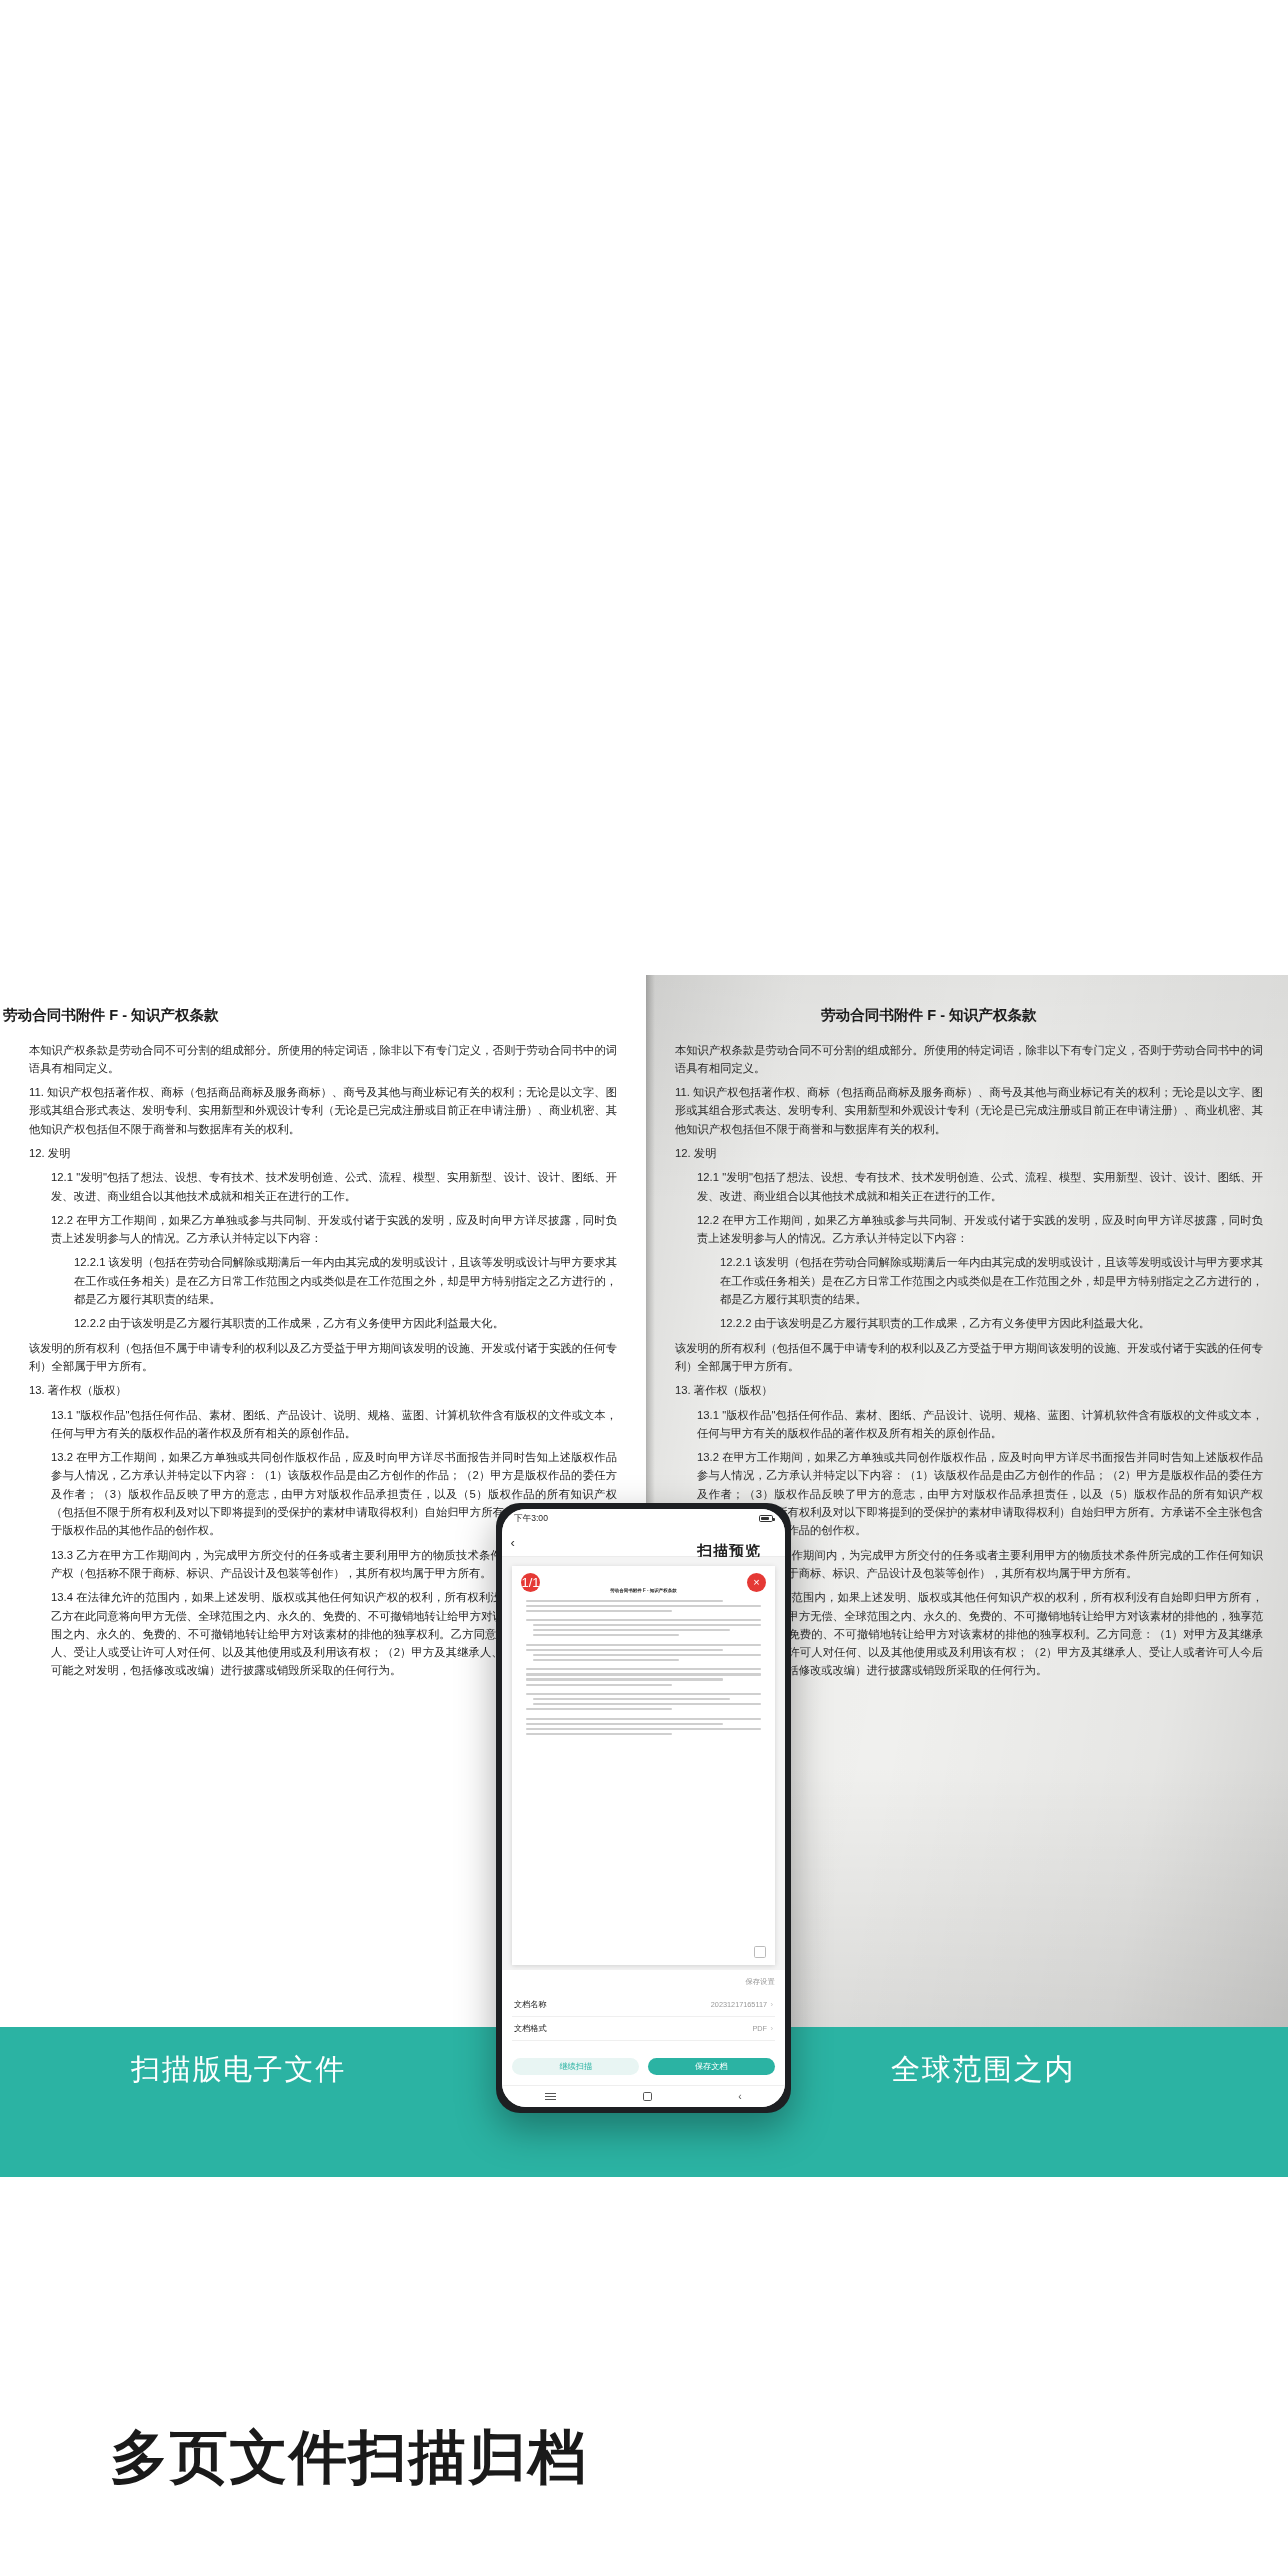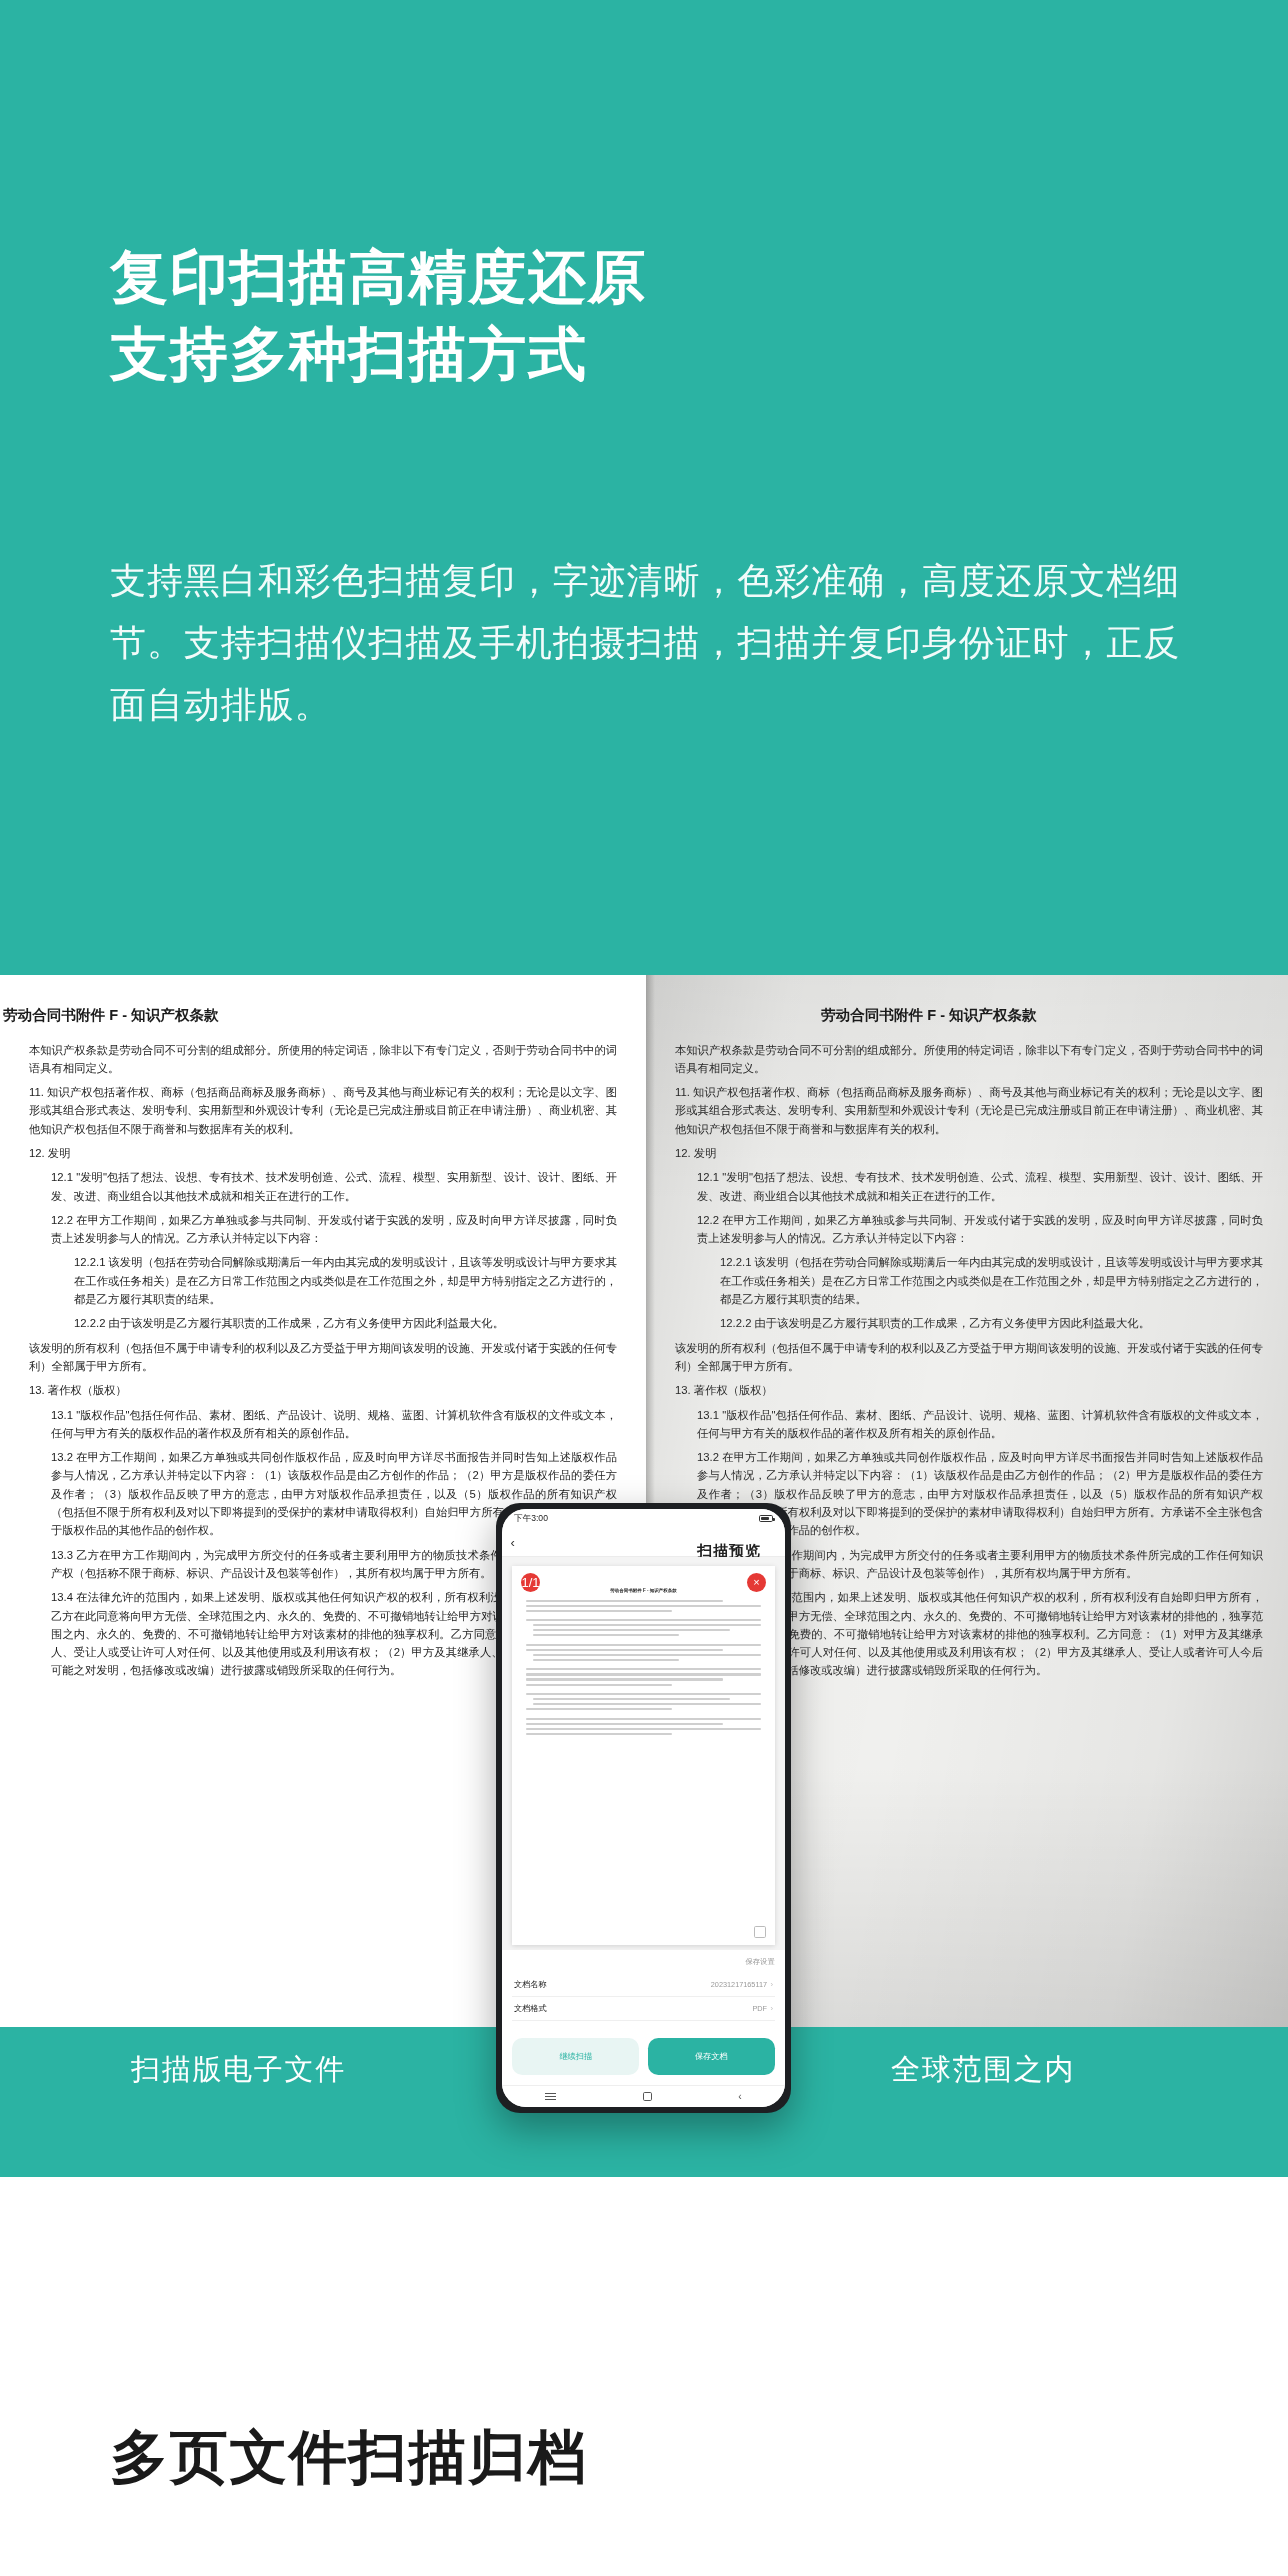--- a/index.html
+++ b/index.html
@@ -165,21 +165,21 @@
   .save-panel-title { font-size: 7.3px; color:#9a9a9a; margin-bottom: 5.2px; }
   .save-row {
     display:flex; align-items:center; justify-content:space-between;
     padding: 6px 1.7px; border-bottom: 0.9px solid #efefef; font-size: 8.2px; color:#222;
   }
   .save-row .val { color:#9a9a9a; font-size: 7.3px; display:flex; align-items:center; gap:3.4px;}
   .save-row .chev { color:#c0c0c0; font-size: 7.7px; }
 
   .btn-row { display:flex; gap:8.6px; padding: 8.6px 10.3px 10.3px 10.3px; background:#ffffff; }
   .btn {
-    flex:1; height: 37px; border-radius: 10.3px; font-size: 8.2px;
+    flex:1; height: 17px; border-radius: 10.3px; font-size: 8.2px;
     display:flex; align-items:center; justify-content:center; cursor:pointer;
   }
   .btn-secondary { background:#e8f5f3; color:#2bb3a3; }
   .btn-primary { background:#2bb3a3; color:#ffffff; }
 
   .nav-bar {
     height: 22px; background:#ffffff; display:flex; align-items:center; justify-content:space-around;
     border-top:0.9px solid #eee; color:#555; font-size: 10.3px;
   }
   .nav-sq { width:8.6px; height:8.6px; border:1.2px solid #555; border-radius:1.7px;}
@@ -194,25 +194,20 @@
     position:absolute; left: 110px; top: 242px;
     font-size: 58px; font-weight: bold; color:#1a1a1a; letter-spacing: 1.7px;
     white-space: nowrap;
   }
 </style>
 </head>
 <body>
 
 <div class="page">
 
-  <section class="hero">
-    <h1 class="hero-title">复印扫描高精度还原
-支持多种扫描方式</h1>
-    <p class="hero-desc">支持黑白和彩色扫描复印，字迹清晰，色彩准确，高度还原文档细节。支持扫描仪扫描及手机拍摄扫描，扫描并复印身份证时，正反面自动排版。</p>
-  </section>
 
   <section class="compare">
 
     <div class="doc doc-left">
       <div class="doc-inner">
         <div class="doc-title">劳动合同书附件 F - 知识产权条款</div>
         <p class="doc-p">本知识产权条款是劳动合同不可分割的组成部分。所使用的特定词语，除非以下有专门定义，否则于劳动合同书中的词语具有相同定义。</p>
         <p class="doc-p">11. 知识产权包括著作权、商标（包括商品商标及服务商标）、商号及其他与商业标记有关的权利；无论是以文字、图形或其组合形式表达、发明专利、实用新型和外观设计专利（无论是已完成注册或目前正在申请注册）、商业机密、其他知识产权包括但不限于商誉和与数据库有关的权利。</p>
         <p class="doc-p">12. 发明</p>
         <p class="doc-p ind">12.1 "发明"包括了想法、设想、专有技术、技术发明创造、公式、流程、模型、实用新型、设计、设计、图纸、开发、改进、商业组合以其他技术成就和相关正在进行的工作。</p>

